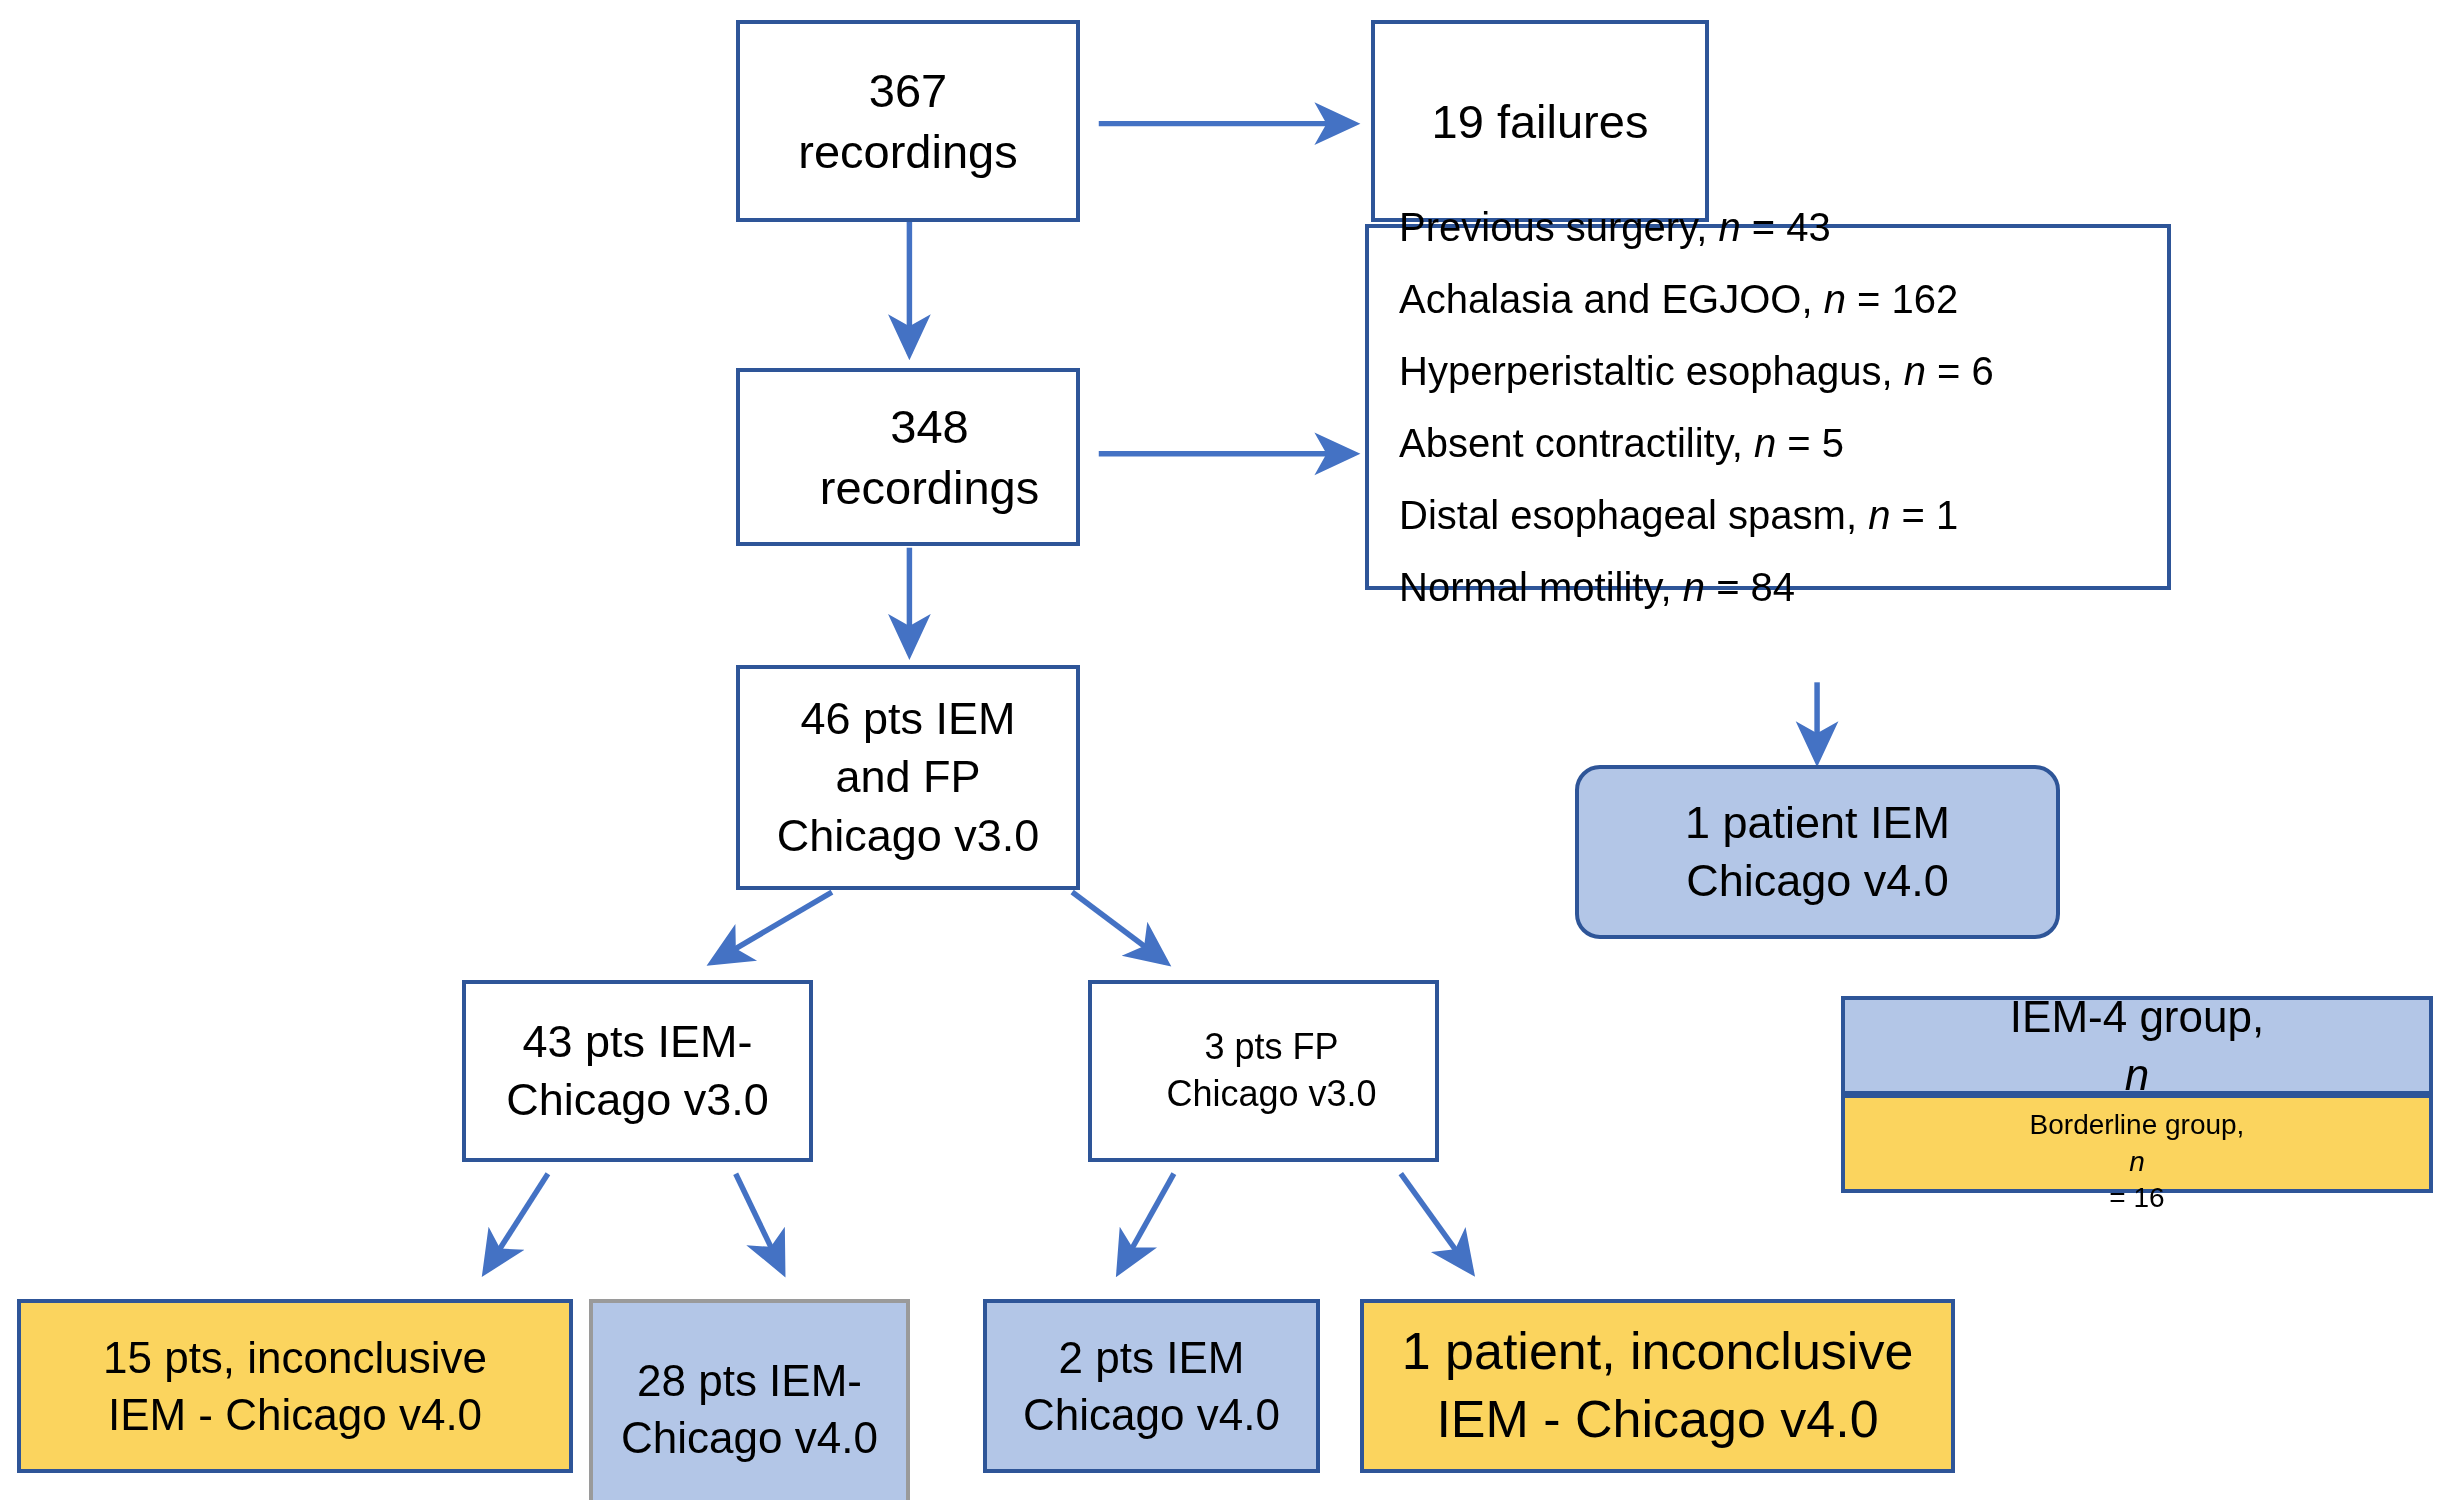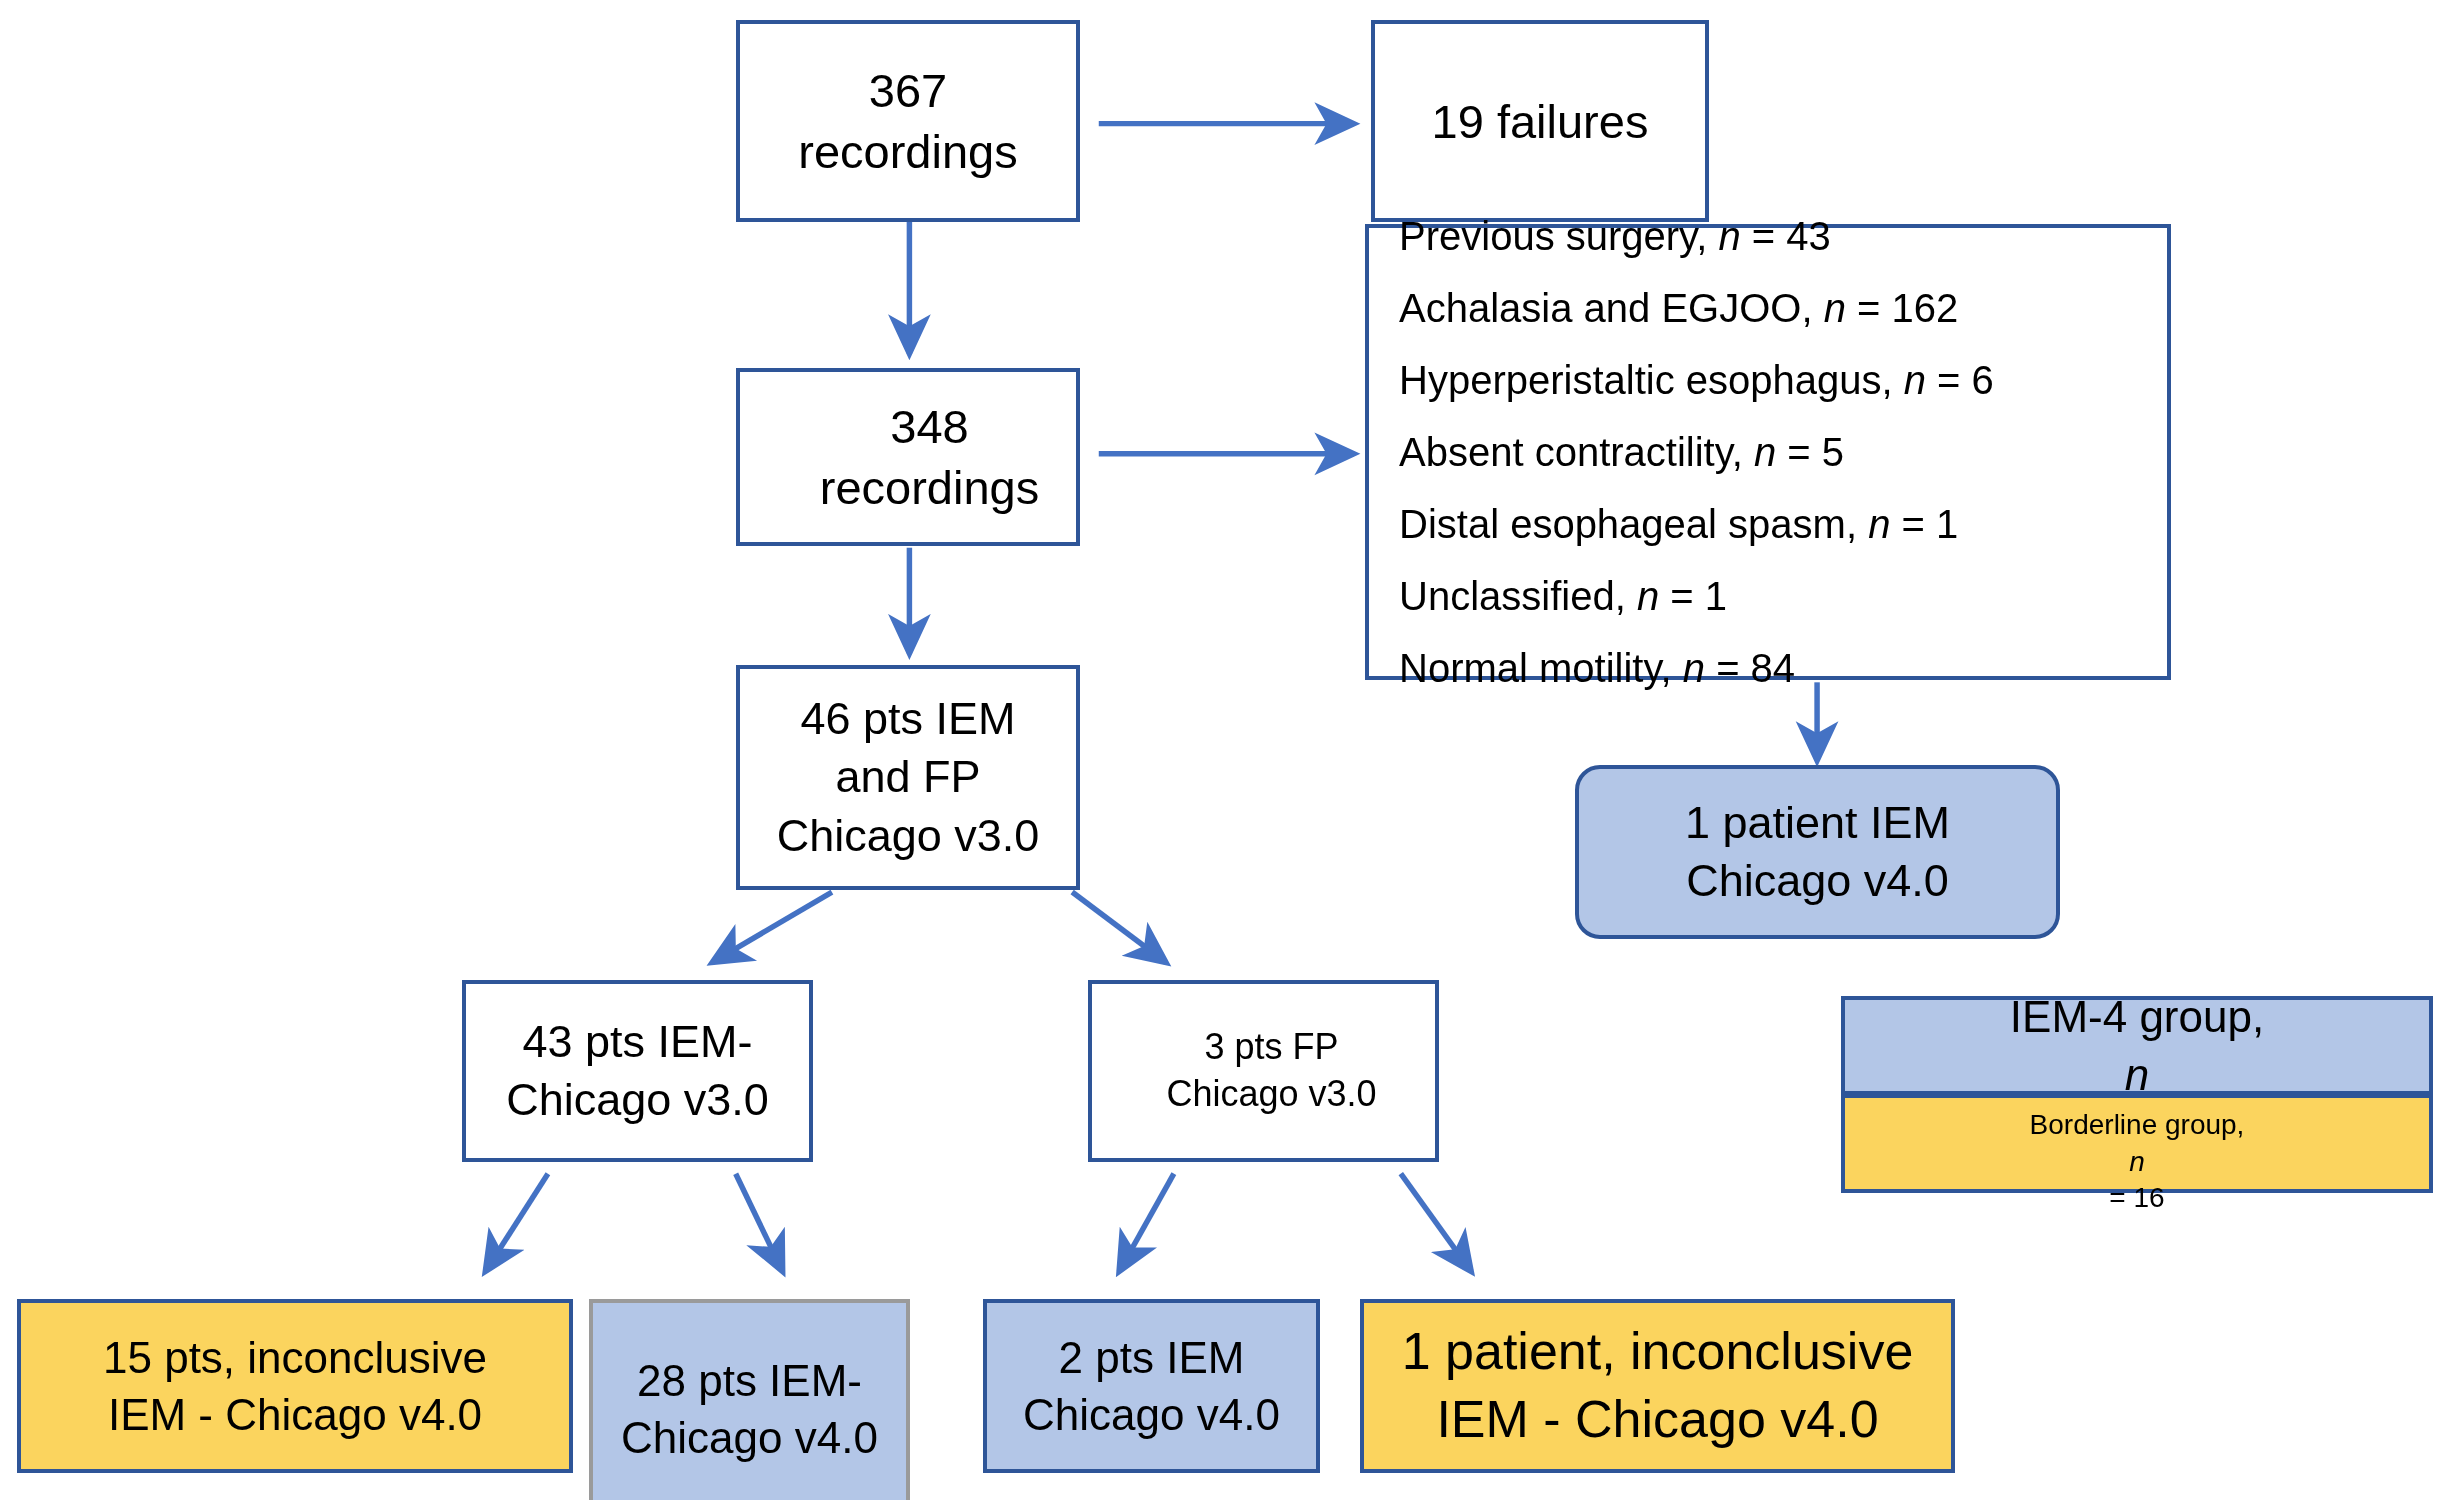--- a/index.html
+++ b/index.html
@@ -116,21 +116,21 @@
 
   <div class="node white" style="left:1371px; top:20.4px; width:338px; height:202px; font-size:47px;">
     <span class="line">19 failures</span>
   </div>
 
   <div class="node white" style="left:736px; top:368px; width:344px; height:178px; font-size:47px;padding-left:43px;">
     <span class="line">348</span>
     <span class="line">recordings</span>
   </div>
 
-  <div class="list-node" style="left:1365px; top:224px; width:806px; height:456px;">
+  <div class="list-node" style="left:1365px; top:224px; width:806px; height:366px;">
     <div class="row">
       <span>Previous surgery,</span>
       <em class="italic-n">n</em>
       <span>= 43</span>
     </div>
     <div class="row">
       <span>Achalasia and EGJOO,</span>
       <em class="italic-n">n</em>
       <span>= 162</span>
     </div>
@@ -139,25 +139,20 @@
       <em class="italic-n">n</em>
       <span>= 6</span>
     </div>
     <div class="row">
       <span>Absent contractility,</span>
       <em class="italic-n">n</em>
       <span>= 5</span>
     </div>
     <div class="row">
       <span>Distal esophageal spasm,</span>
-      <em class="italic-n">n</em>
-      <span>= 1</span>
-    </div>
-    <div class="row">
-      <span>Unclassified,</span>
       <em class="italic-n">n</em>
       <span>= 1</span>
     </div>
     <div class="row">
       <span>Normal motility,</span>
       <em class="italic-n">n</em>
       <span>= 84</span>
     </div>
   </div>
 

